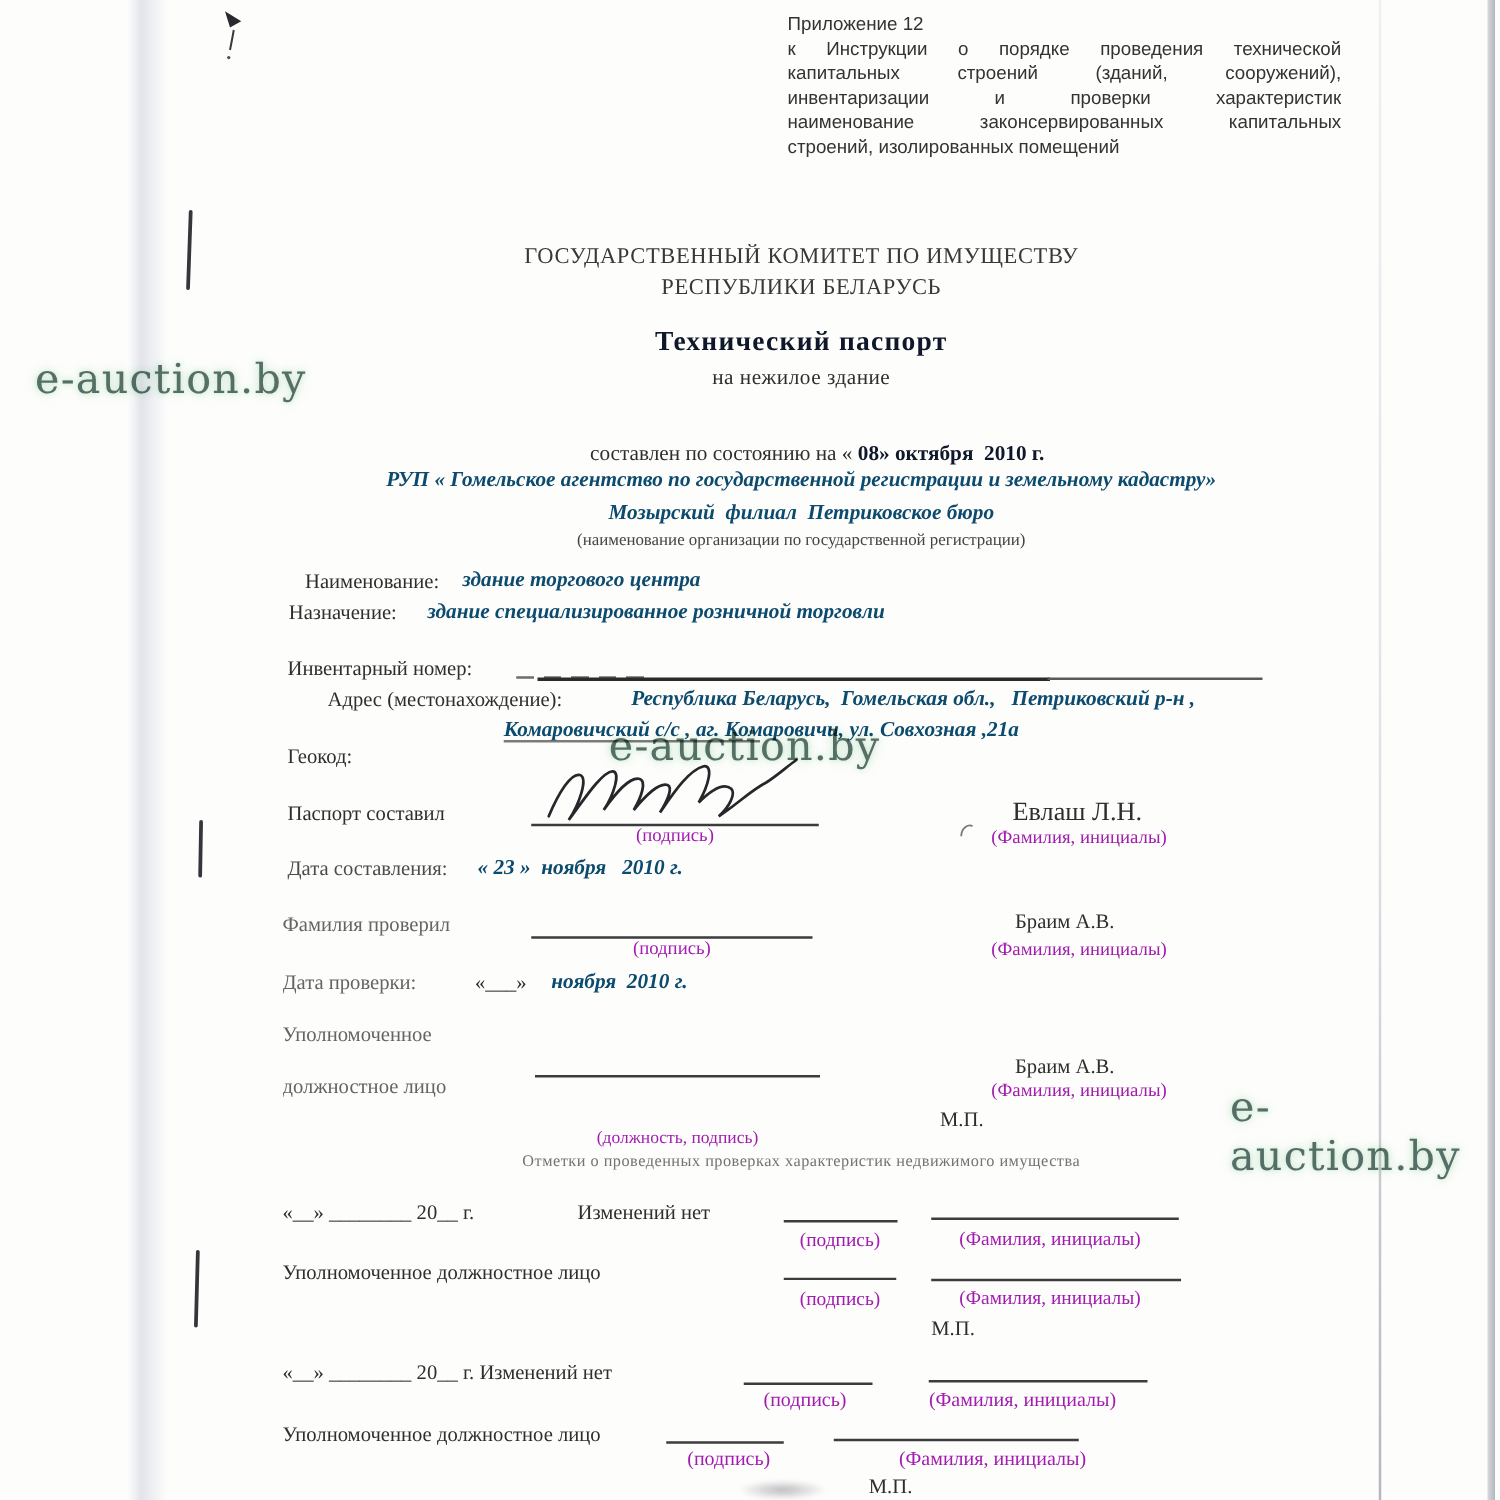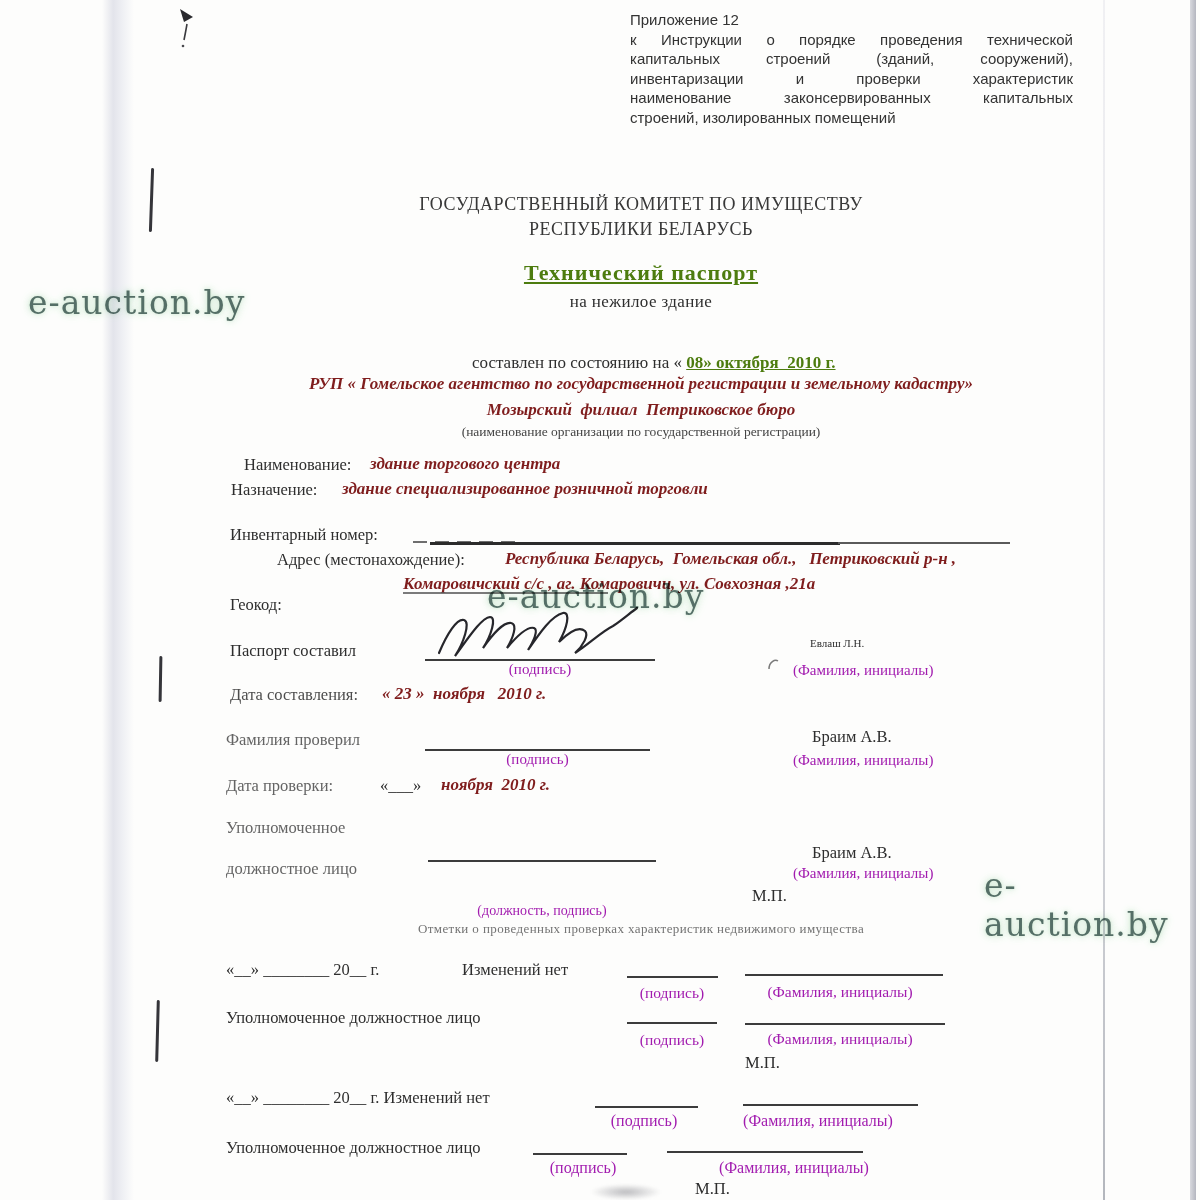--- a/index.html
+++ b/index.html
@@ -1,21 +1,21 @@
 <!DOCTYPE html>
 <html><head>
 <meta charset="utf-8">
 <style>
   html,body{margin:0;padding:0;background:#ffffff;}
   .page{position:relative;width:1200px;height:1200px;background:#fdfdfc;overflow:hidden;
         font-family:"Liberation Serif", serif;color:#2e2e2e;}
   .abs{position:absolute;}
   .sans{font-family:"Liberation Sans", sans-serif;}
-  .bi{font-weight:bold;font-style:italic;color:#7f1d1d;}
-  .b{font-weight:bold;color:#4d7c0f;text-decoration:underline;}
+  .bi{font-weight:bold;font-style:italic;color:#0c4a6e;}
+  .b{font-weight:bold;color:#0f172a;}
   .center{text-align:center;}
   .pre{white-space:pre;}
   .faded{color:#646464;}
   .cap{color:#a21caf;}
   .rule{position:absolute;background:#3c3c3c;height:2px;}
   .rule-soft{position:absolute;background:#5a5a5a;height:1.5px;}
   .jline{text-align:justify;text-align-last:justify;}
   .txt{filter:blur(0.3px);}
   .wm{position:absolute;font-family:"DejaVu Serif", serif;font-size:33px;color:#47635a;
       mix-blend-mode:multiply;opacity:.92;letter-spacing:1px;
@@ -76,36 +76,36 @@
 
     <div class="abs" style="left:231px;top:480px;font-size:16.5px;">Назначение:</div>
     <div class="abs bi" style="left:342px;top:479px;font-size:17px;">здание специализированное розничной торговли</div>
 
     <div class="abs" style="left:230px;top:525px;font-size:16.5px;">Инвентарный номер:</div>
     <div class="abs" style="left:413px;top:541px;width:110px;height:2px;opacity:.8;
                 background:repeating-linear-gradient(to right,#4a4a4a 0 14px,rgba(0,0,0,0) 14px 22px);"></div>
     <div class="rule" style="left:430px;top:542px;width:410px;height:2.5px;background:#2b2b2b;"></div>
     <div class="rule-soft" style="left:838px;top:542px;width:172px;"></div>
 
-    <div class="abs" style="left:262px;top:550px;font-size:16.5px;margin-left:15px;">Адрес (местонахождение):</div>
+    <div class="abs" style="left:262px;top:550px;font-size:16.5px;">Адрес (местонахождение):</div>
     <div class="abs bi pre" style="left:505px;top:549px;font-size:17px;">Республика Беларусь,  Гомельская обл.,   Петриковский р-н ,</div>
     <div class="abs bi pre" style="left:403px;top:574px;font-size:17px;">Комаровичский с/с , аг. Комаровичи, ул. Совхозная ,21а</div>
     <div class="rule-soft" style="left:403px;top:592px;width:205px;opacity:.8;"></div>
 
     <div class="abs" style="left:230px;top:595px;font-size:16.5px;">Геокод:</div>
 
     <div class="abs" style="left:230px;top:641px;font-size:16.5px;">Паспорт составил</div>
     <svg class="abs" style="left:433px;top:606px;" width="215" height="60" viewBox="0 0 215 60">
       <path d="M6,47 C14,28 24,12 31,14 C38,16 30,38 22,50 C34,34 48,12 57,11 C64,11 58,30 50,42
                C60,28 70,16 78,17 C85,18 80,32 74,42 C84,30 94,20 101,22 C106,24 100,36 95,44
                C106,28 118,10 130,7 C138,6 134,22 126,36 C136,26 146,20 152,25 C156,29 150,40 142,47
                C156,38 168,26 180,20 C188,15 197,7 204,2" fill="none" stroke="#26262b" stroke-width="2.2" stroke-linecap="round"></path>
     </svg>
     <div class="rule" style="left:425px;top:659px;width:230px;"></div>
-    <div class="abs" style="left:810px;top:637px;font-size:11px;">Евлаш Л.Н.</div>
+    <div class="abs" style="left:810px;top:637px;font-size:21px;">Евлаш Л.Н.</div>
     <div class="abs center cap" style="left:425px;top:661px;width:230px;font-size:15px;">(подпись)</div>
     <div class="abs cap" style="left:793px;top:662px;font-size:15px;">(Фамилия, инициалы)</div>
     <svg class="abs" style="left:766px;top:656px;" width="14" height="16" viewBox="0 0 14 16">
       <path d="M3,13 C3,6 9,3 12,5" stroke="#7a7a7a" stroke-width="1.5" fill="none"></path>
     </svg>
 
     <div class="abs" style="left:230px;top:685px;font-size:16.5px;color:#4c4c4c;">Дата составления:</div>
     <div class="abs bi pre" style="left:382px;top:684px;font-size:17px;">« 23 »  ноября   2010 г.</div>
 
     <div class="abs faded" style="left:226px;top:730px;font-size:16.5px;">Фамилия проверил</div>

